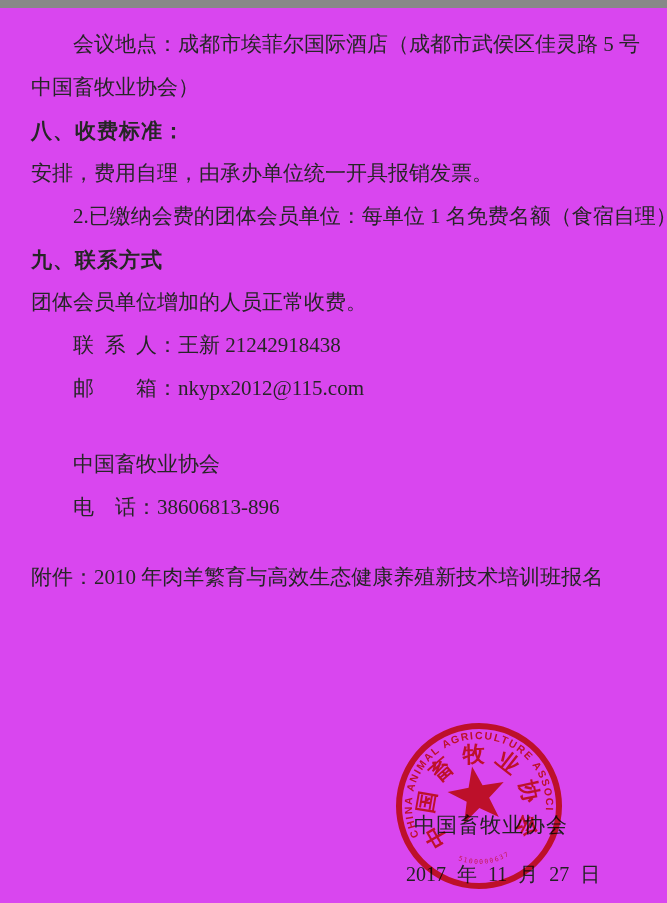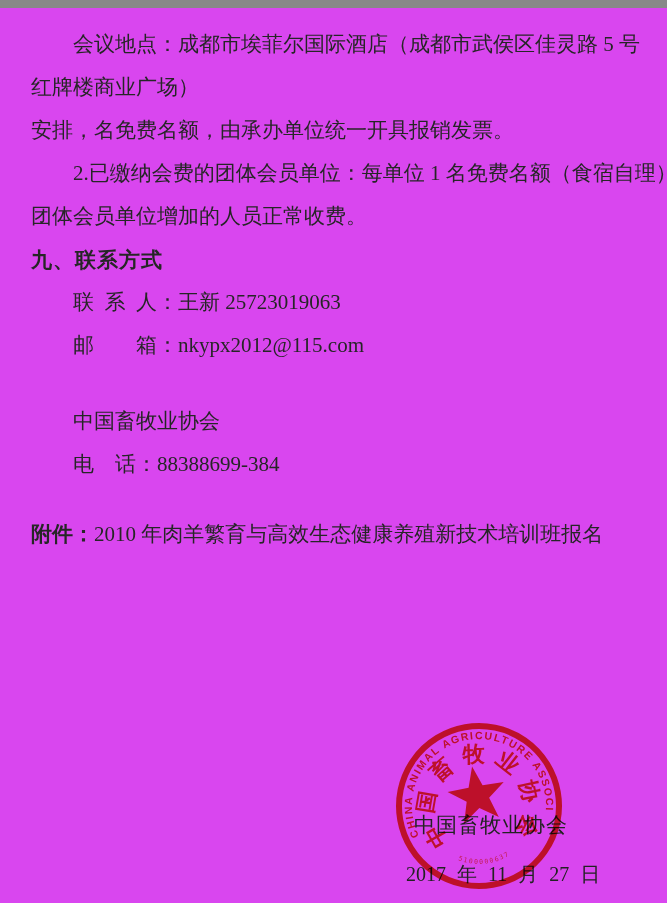--- a/index.html
+++ b/index.html
@@ -11,21 +11,21 @@
   }
   .content { position:absolute; left:31px; right:30px; top:15px; }
   .line { height:43px; line-height:43px; white-space:pre; }
   .indent { text-indent:42px; }
   .heading {
     font-family:"Liberation Sans","DejaVu Sans",sans-serif;
     font-weight:bold; font-size:21px; letter-spacing:1px;
   }
   .att-label {
     font-family:"Liberation Sans","DejaVu Sans",sans-serif;
-    font-weight:bold;
+    font-weight:normal;
     text-align:right;
   }
   .spacer-a { height:33px; }
   .spacer-b { height:26px; }
 
   .sig-org {
     position:absolute; left:414px; top:803px;
     font-size:21px; letter-spacing:1px; white-space:pre; color:#222;
   }
   .sig-date {
@@ -51,37 +51,38 @@
     font-size:6.5px; letter-spacing:1.5px; opacity:.8;
   }
 </style>
 </head>
 <body>
 
 <div class="page">
   <div class="content">
 
     <div class="line indent">会议地点：成都市埃菲尔国际酒店（成都市武侯区佳灵路 5 号</div>
-    <div class="line">红牌楼商业广场）</div>
+    <div class="line">中国畜牧业协会）</div>
 
+    <div class="line heading">八、收费标准：</div>
 
-    <div class="line">安排，名免费名额，由承办单位统一开具报销发票。</div>
+    <div class="line">安排，费用自理，由承办单位统一开具报销发票。</div>
 
     <div class="line indent">2.已缴纳会费的团体会员单位：每单位 1 名免费名额（食宿自理），</div>
+    <div class="line heading">九、联系方式</div>
+
     <div class="line">团体会员单位增加的人员正常收费。</div>
 
-    <div class="line heading">九、联系方式</div>
-
-    <div class="line indent">联 系 人：王新 25723019063</div>
+    <div class="line indent">联 系 人：王新 21242918438</div>
     <div class="line indent">邮  箱：nkypx2012@115.com</div>
 
     <div class="spacer-a"></div>
 
     <div class="line indent">中国畜牧业协会</div>
-    <div class="line indent">电 话：88388699-384</div>
+    <div class="line indent">电 话：38606813-896</div>
 
     <div class="spacer-b"></div>
 
     <div class="line"><span class="att-label">附件：</span><span>2010 年肉羊繁育与高效生态健康养殖新技术培训班报名</span></div>
   </div>
 
   <div class="sig-org">中国畜牧业协会</div>
   <div class="sig-date">2017 年 11 月 27 日</div>
 
   <div class="seal">

